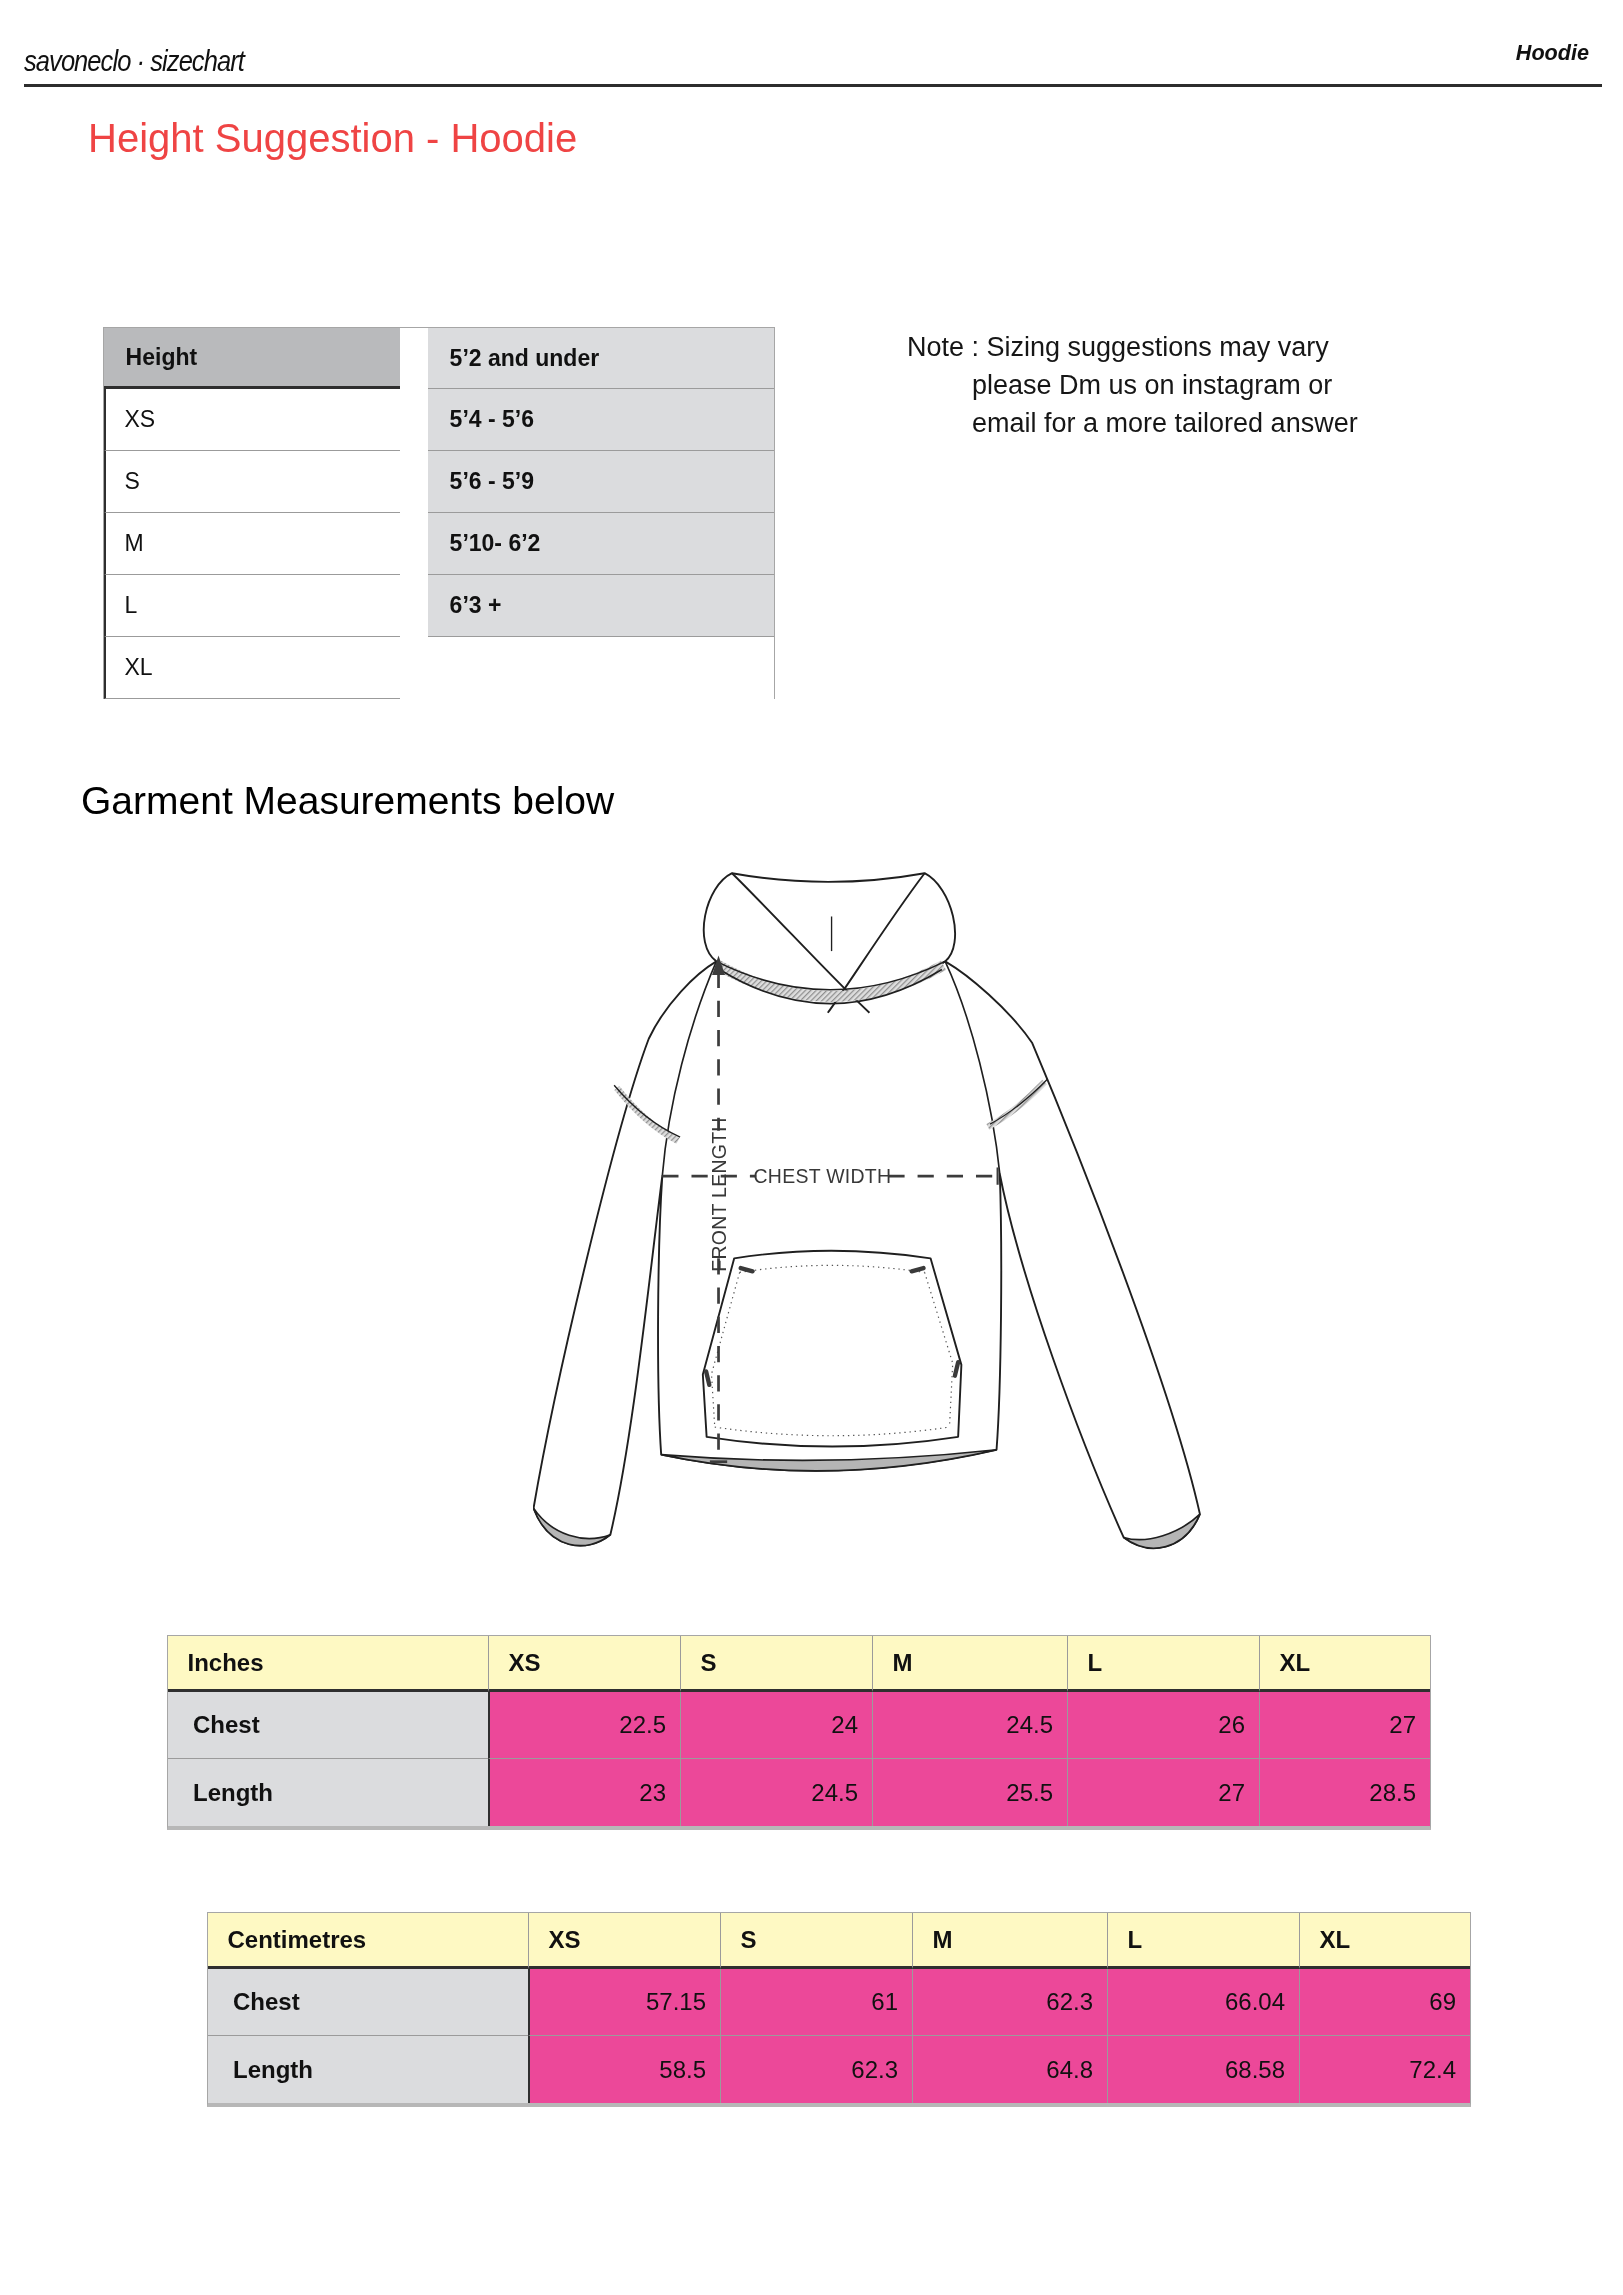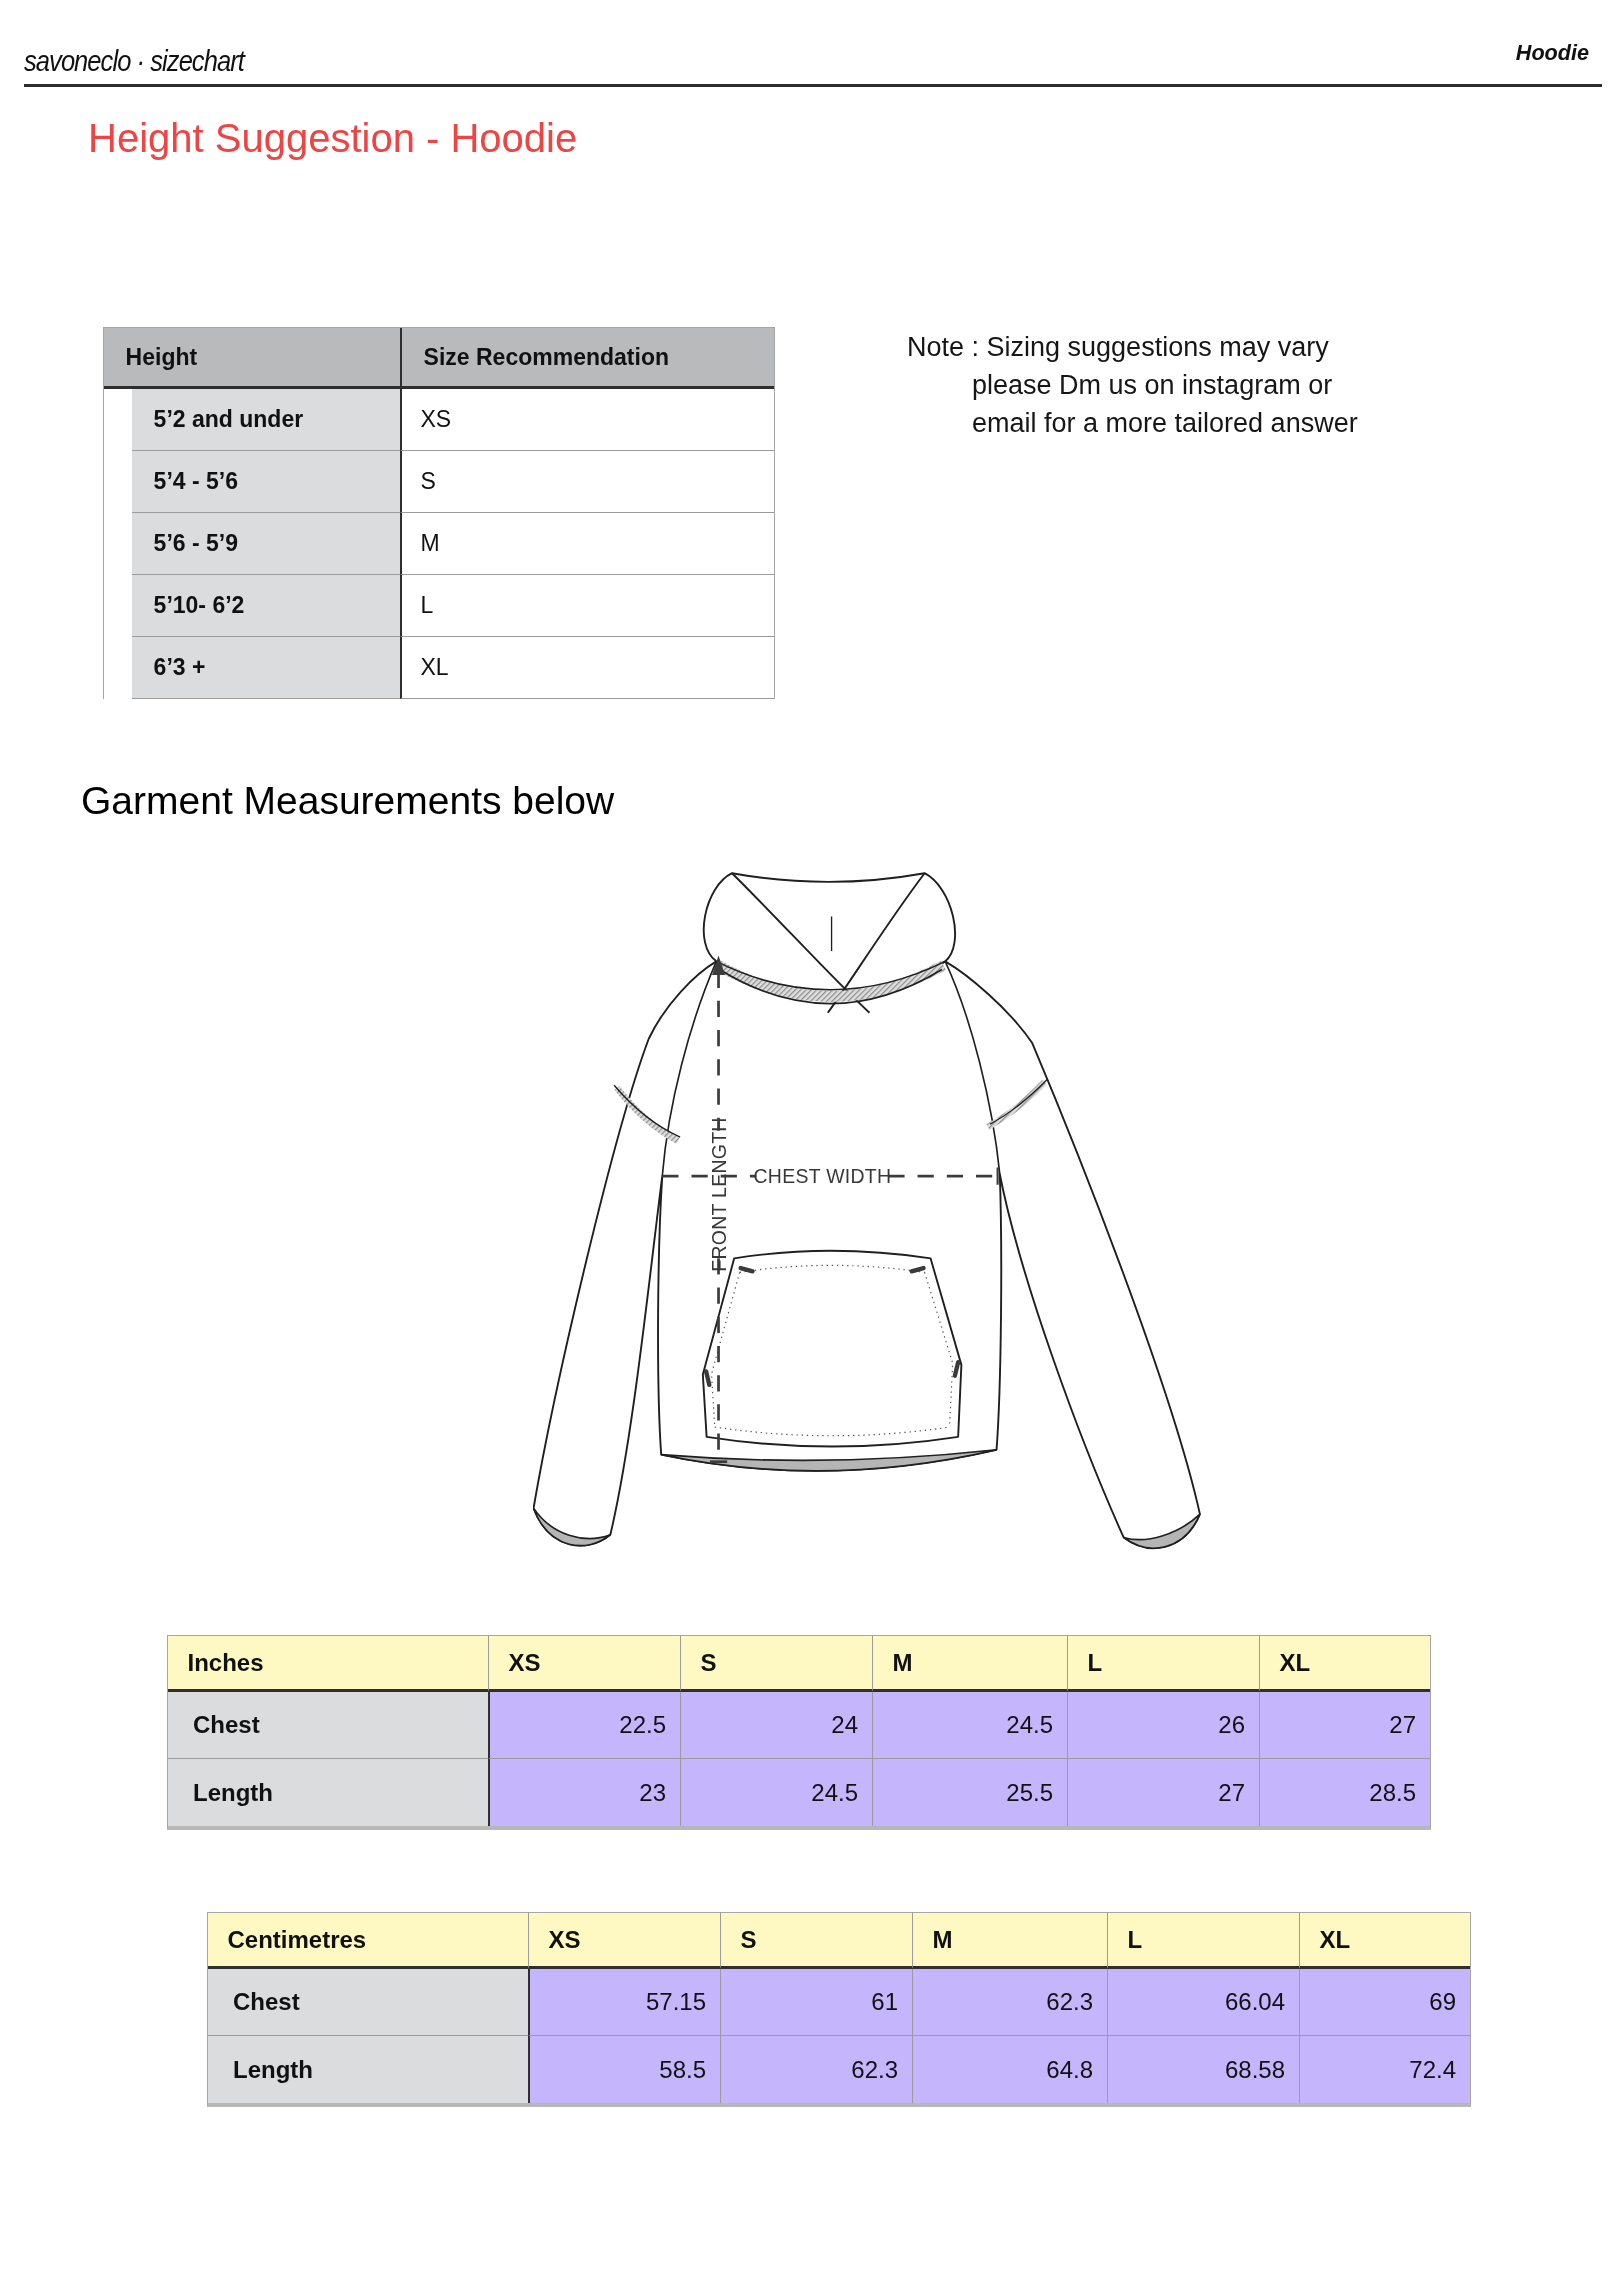--- a/index.html
+++ b/index.html
@@ -25,39 +25,38 @@
   .htv{background:#fff;border-bottom:1.1px solid #9b9b9b;padding-left:18.4px;}
   .dark-left{border-left:2.2px solid #2e2e2e;}
 
   
   .mt{grid-template-columns:320px 192px 192px 195px 192px 171px;grid-template-rows:56px 67px 67px;font-size:24px;border-bottom:4.3px solid #b7b7b7;}
   #inches-table{left:167px;top:1635px;}
   #cm-table{left:167px;top:1912px;margin-left:40px;}
   .mth{background:#fef9c3;font-weight:700;padding-left:19.5px;border-bottom:3.8px solid #2f2f2f;}
   .mth.sz{border-left:1.1px solid #9b9b9b;}
   .mtl{background:#dbdcde;font-weight:700;padding-left:25px;border-bottom:1.1px solid #9b9b9b;}
-  .mtv{background:#c4b5fd;justify-content:flex-end;padding-right:14px;border-left:1.1px solid #9b9b9b;border-bottom:1.1px solid #9b9b9b;}
+  .mtv{background:#ec4899;justify-content:flex-end;padding-right:14px;border-left:1.1px solid #9b9b9b;border-bottom:1.1px solid #9b9b9b;}
   .mtv.dk{border-left:2.2px solid #2f2f2f;}
   .nobot{border-bottom:none !important;}
 
   #diagram{position:absolute;left:533px;top:871px;width:668px;height:733px;}
   #diagram text{font-family:"Liberation Sans",sans-serif;}
 </style>
 </head>
 <body>
 
 <div class="brand"><span class="brand-inner">savoneclo · sizechart</span></div>
 <div class="page-label">Hoodie</div>
 <div class="rule"></div>
 
 <h1 class="doc-title" style="margin:0;">Height Suggestion - Hoodie</h1>
 
 <div class="grid-table" id="height-table">
   <div class="cell hth">Height</div>
-  <div class="cell hth dark-left">Size Recommendation</div>
 
   <div class="cell htl">5’2 and under</div>
   <div class="cell htv dark-left">XS</div>
   <div class="cell htl">5’4 - 5’6</div>
   <div class="cell htv dark-left">S</div>
   <div class="cell htl">5’6 - 5’9</div>
   <div class="cell htv dark-left">M</div>
   <div class="cell htl">5’10- 6’2</div>
   <div class="cell htv dark-left">L</div>
   <div class="cell htl">6’3 +</div>

